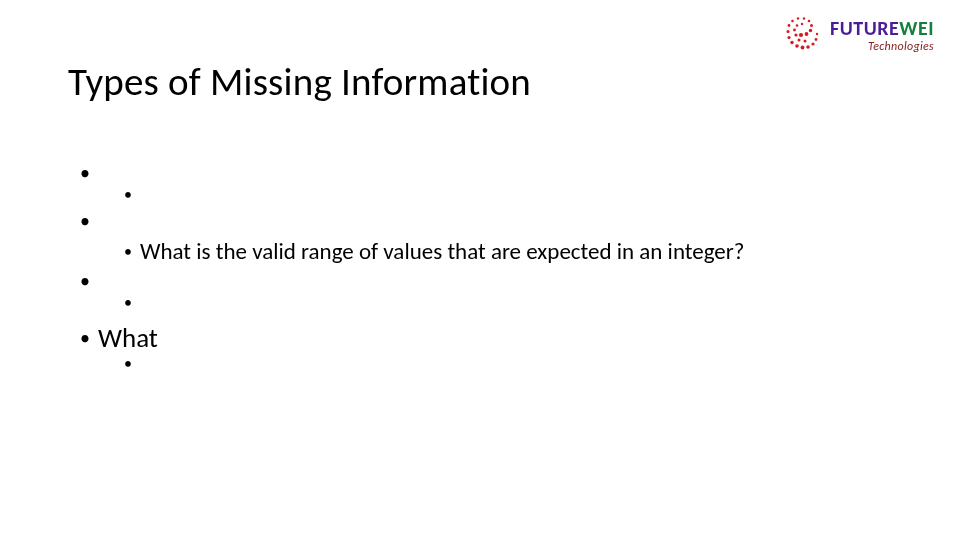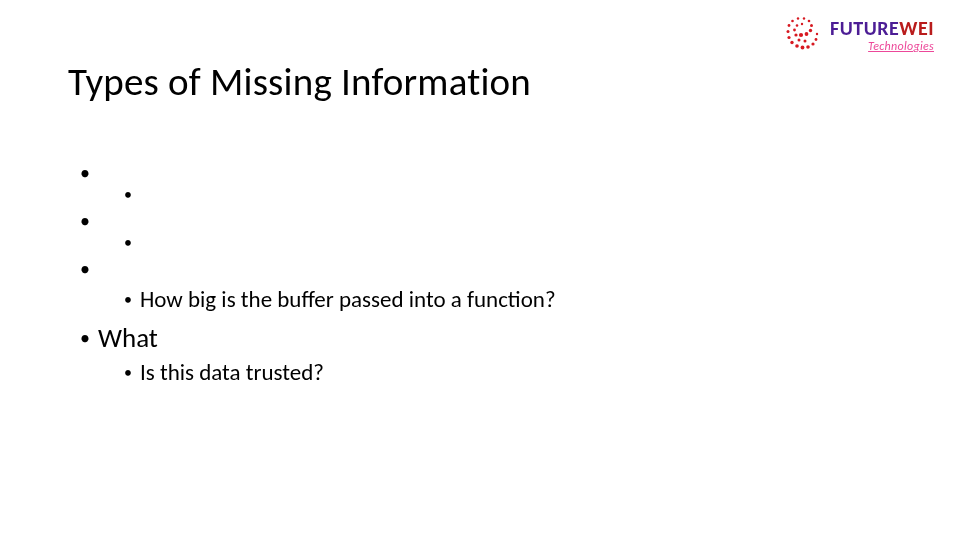--- a/index.html
+++ b/index.html
@@ -3,22 +3,22 @@
 <meta charset="utf-8">
 <style>
   * { margin: 0; padding: 0; box-sizing: border-box; }
   html, body { width: 960px; height: 540px; background: #fff; font-family: Calibri, "Segoe UI", Arial, sans-serif; color: #000; overflow: hidden; }
   .slide { position: relative; width: 960px; height: 540px; padding: 58px 68px 40px 68px; }
   .logo { position: absolute; top: 14px; right: 26px; display: flex; align-items: center; gap: 8px; }
   .logo-mark { width: 42px; height: 42px; position: relative; }
   .logo-text { display: flex; flex-direction: column; line-height: 1; }
   .logo-word { font-size: 20px; font-weight: 700; letter-spacing: 0.5px; }
   .logo-future { color: #4c1d95; }
-  .logo-wei { color: #b91c1c; text-align: center; }
-  .logo-sub { font-style: italic; font-size: 12px; color: #ec4899; text-align: right; margin-top: 2px; letter-spacing: 0.3px; text-decoration: underline; }
+  .logo-wei { color: #15803d; text-align: center; }
+  .logo-sub { font-style: italic; font-size: 12px; color: #7f1d1d; text-align: right; margin-top: 2px; letter-spacing: 0.3px; }
   .title { font-size: 39px; font-weight: 400; color: #000; margin-bottom: 60px; letter-spacing: 0.2px; }
   ul { list-style: none; }
   .l1 { margin-left: 12px; margin-bottom: 6px; }
   .l1 > .row { display: flex; align-items: baseline; gap: 8px; font-size: 27px; }
   .l1 > .row .bullet { font-size: 20px; line-height: 1; position: relative; top: -2px; }
   .l2 { margin-left: 44px; margin-top: 4px; margin-bottom: 8px; }
   .l2 > .row { display: flex; align-items: baseline; gap: 8px; font-size: 23px; }
   .l2 > .row .bullet { font-size: 16px; line-height: 1; position: relative; top: -2px; }
 </style>
 </head>
@@ -81,46 +81,45 @@
       </ul>
     </li>
     <li class="l1">
       <div class="row">
           <span class="bullet">•</span>
         </div>
       <ul>
         <li class="l2">
           <div class="row">
               <span class="bullet">•</span>
+              <span>What is the valid range of values that are expected in an integer?</span>
             </div>
         </li>
       </ul>
     </li>
     <li class="l1">
       <div class="row">
           <span class="bullet">•</span>
         </div>
       <ul>
         <li class="l2">
           <div class="row">
               <span class="bullet">•</span>
-              <span>How big is the buffer passed into a function?</span>
             </div>
         </li>
       </ul>
     </li>
     <li class="l1">
       <div class="row">
           <span class="bullet">•</span>
           <span>What</span>
         </div>
       <ul>
         <li class="l2">
           <div class="row">
               <span class="bullet">•</span>
-              <span>Is this data trusted?</span>
             </div>
         </li>
       </ul>
     </li>
   </ul>
 
 </div>
 
 </body></html>

